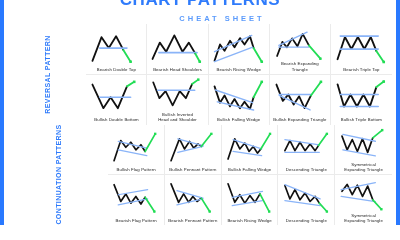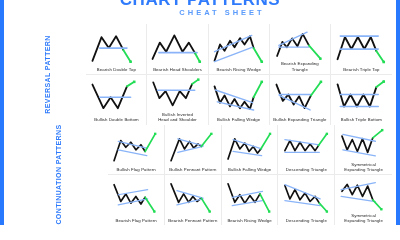--- a/index.html
+++ b/index.html
@@ -37,21 +37,21 @@
     line-height:14px;
     margin:0;
     margin-top:-7px;
     white-space:nowrap;
   }
   .subtitle{
     font-size:7.5px;
     font-weight:bold;
     color:#5b9bfc;
     letter-spacing:3px;
-    margin-top:1px;
+    margin-top:7px;
     white-space:nowrap;
     padding-left:44px;
   }
 
   
   .sections{
     flex:1 1 auto;
     display:flex;flex-direction:column;
     padding:0 8px 0 8px;
   }

